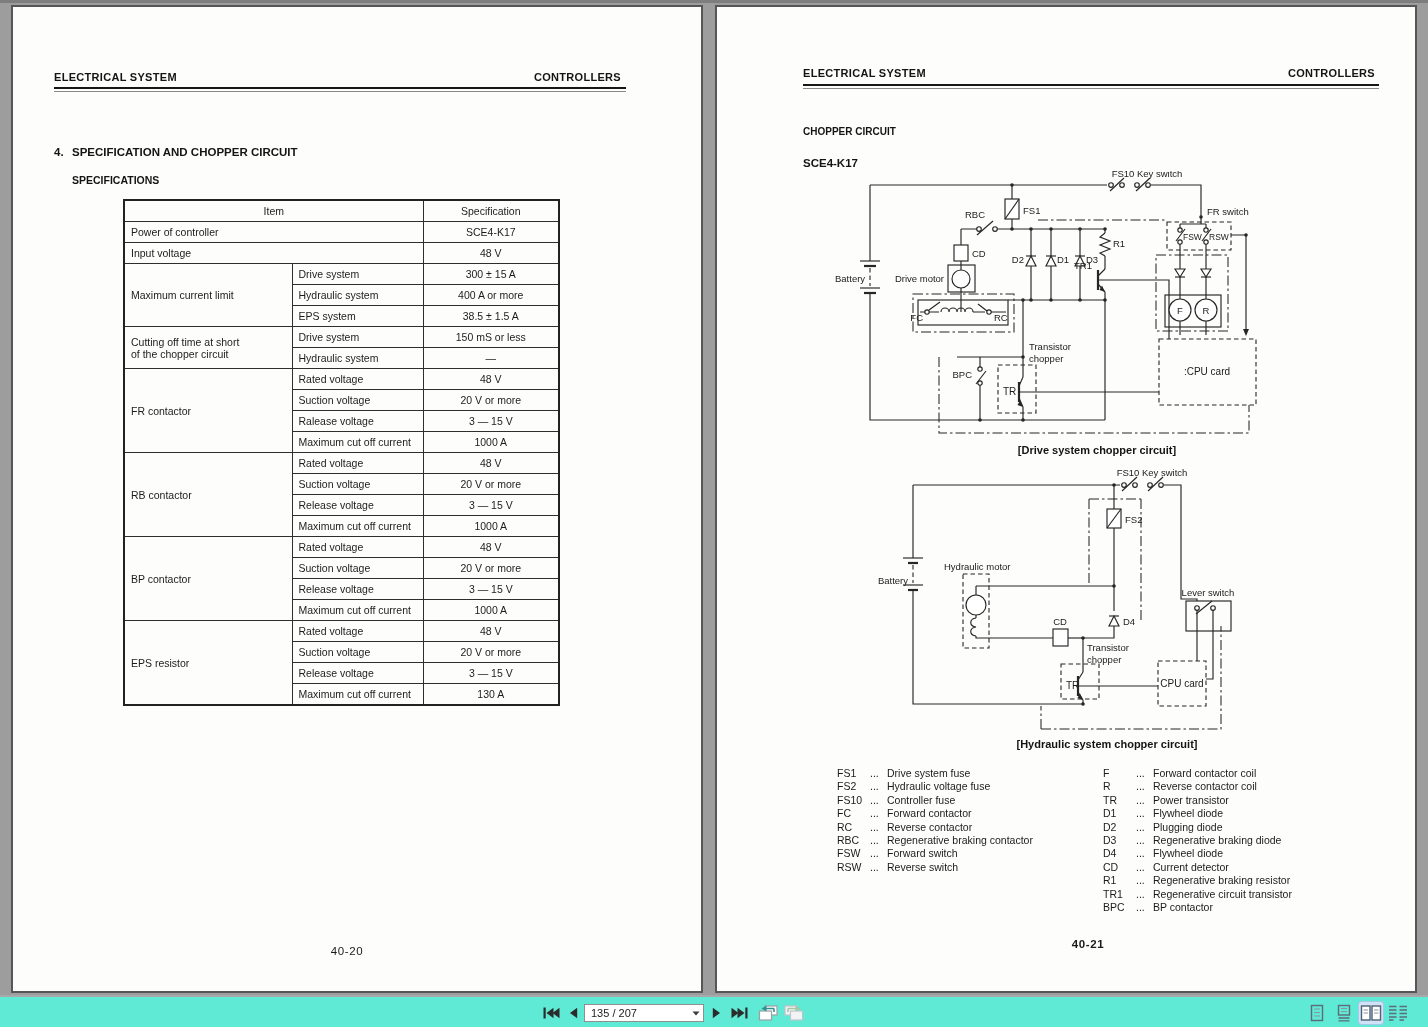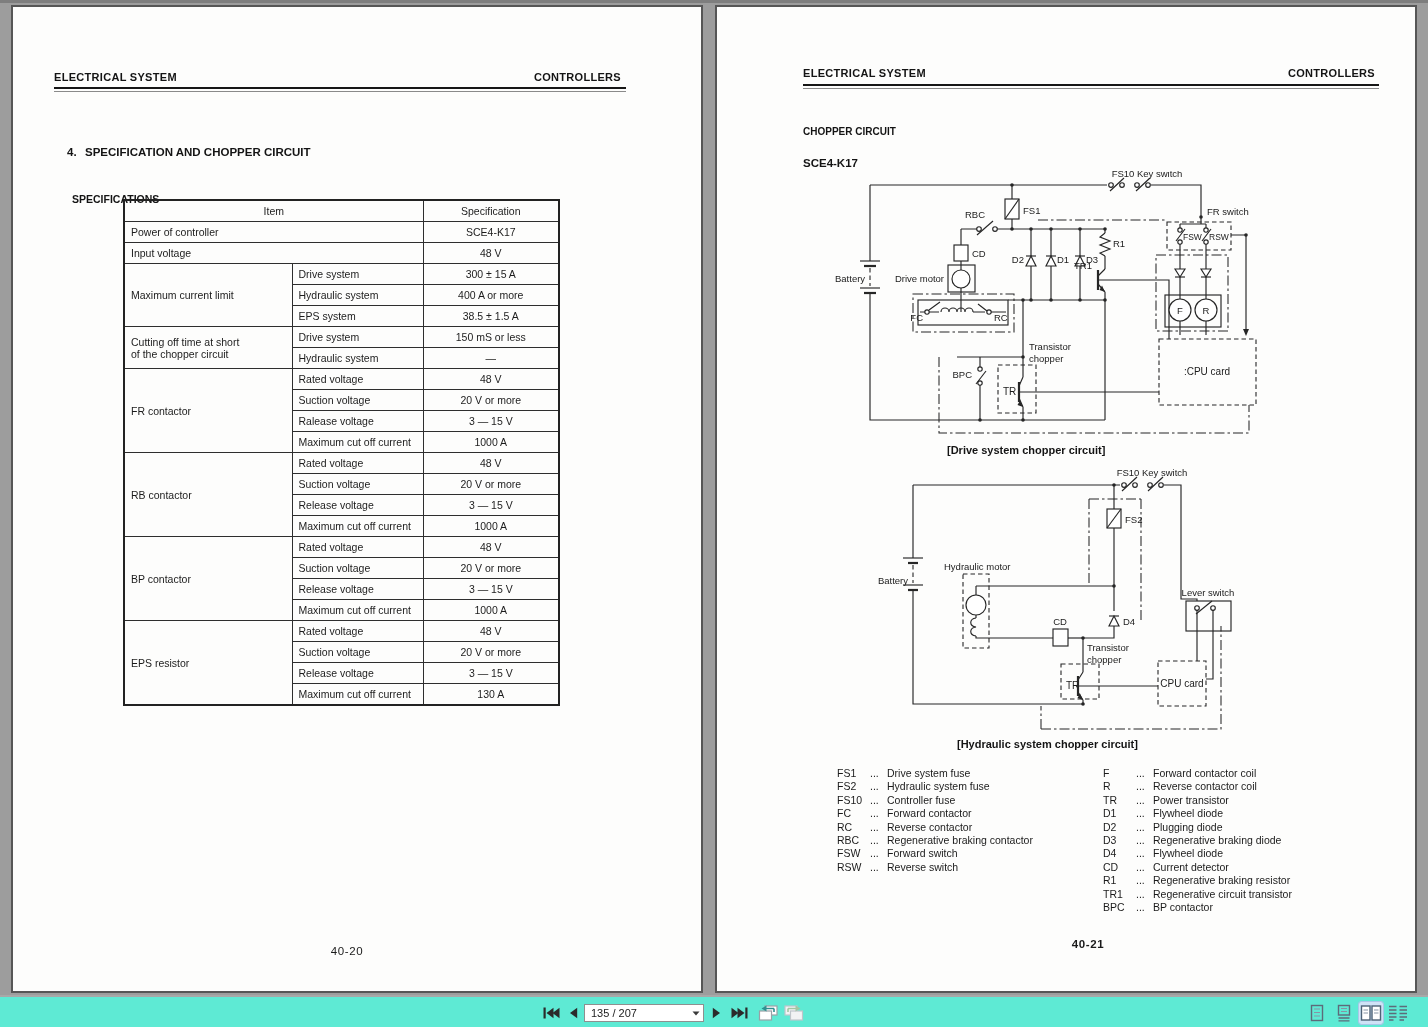--- a/index.html
+++ b/index.html
@@ -14,23 +14,23 @@
   #page-left{left:11px;top:5px;width:692px;height:988px;}
   #page-right{left:715px;top:5px;width:702px;height:988px;}
 
   .hdr-left,.hdr-right{position:absolute;font-weight:bold;font-size:11px;letter-spacing:.3px;color:#141414;}
   .rule{position:absolute;height:2px;border-top:2px solid #161616;border-bottom:1px solid #8a8a8a;}
 
   
   #page-left .hdr-left{left:41px;top:64px;}
   #page-left .hdr-right{right:80px;top:64px;}
   #page-left .rule{left:41px;top:80px;width:572px;}
-  .sec-title{position:absolute;left:54px;top:139px;font-weight:bold;font-size:11.5px;color:#141414;}
+  .sec-title{position:absolute;left:41px;top:139px;font-weight:bold;font-size:11.5px;color:#141414;}
   .sec-title .num{display:inline-block;width:18px;}
-  .sub-title{position:absolute;left:59px;top:167px;font-weight:bold;font-size:10.5px;color:#141414;margin-top:19px;}
+  .sub-title{position:absolute;left:59px;top:167px;font-weight:bold;font-size:10.5px;color:#141414;}
 
   .spec-table{position:absolute;left:110px;top:192px;border-collapse:collapse;border:2px solid #222;table-layout:fixed;width:435px;}
   .spec-table th,.spec-table td{border:1px solid #2e2e2e;height:20px;font-size:10.5px;font-weight:400;color:#1c1c1c;padding:0 6px;overflow:hidden;}
   .spec-table th{text-align:center;padding:0;}
   .spec-table td.v{text-align:center;padding:0 2px;}
   .spec-table td.pre{white-space:pre-line;line-height:12px;}
 
   .folio{position:absolute;font-size:11.5px;letter-spacing:.6px;color:#1a1a1a;text-align:center;width:80px;}
   #page-left .folio{left:294px;top:938px;}
   #page-right .folio{left:331px;top:931px;font-weight:bold;}
@@ -48,21 +48,21 @@
   svg.circ text{font-family:"Liberation Sans",sans-serif;font-size:9.5px;fill:#1b1b1b;}
   svg.circ .sm{font-size:8.5px;}
   svg.circ .w{stroke:#262626;stroke-width:1.15;fill:none;}
   svg.circ .dash{stroke:#262626;stroke-width:1.1;fill:none;stroke-dasharray:4.5,3;}
   svg.circ .chain{stroke:#262626;stroke-width:1.05;fill:none;stroke-dasharray:10,3,2.5,3;}
   svg.circ .comp{fill:#ffffff;stroke:#262626;stroke-width:1.15;}
   svg.circ .dot{fill:#262626;stroke:none;}
   svg.circ .thick{stroke:#262626;stroke-width:2.2;fill:none;}
   svg.circ .blk{fill:#262626;stroke:none;}
 
-  .diag-caption{position:absolute;font-weight:bold;font-size:11px;color:#141414;width:300px;}
+  .diag-caption{position:absolute;font-weight:bold;font-size:11px;color:#141414;text-align:center;width:300px;}
   #cap1{left:230px;top:437px;}
   #cap2{left:240px;top:731px;}
 
   .legend{position:absolute;font-size:10.5px;color:#1b1b1b;top:760px;}
   #legend-left{left:120px;}
   #legend-right{left:386px;}
   .lrow{display:flex;height:13.4px;line-height:13.5px;}
   .lcode{width:33px;}
   .ldots{width:17px;}
 
@@ -432,21 +432,21 @@
 
       <div class="lrow">
         <span class="lcode">FS1</span>
         <span class="ldots">...</span>
         <span class="ldesc">Drive system fuse</span>
       </div>
 
       <div class="lrow">
         <span class="lcode">FS2</span>
         <span class="ldots">...</span>
-        <span class="ldesc">Hydraulic system fuse</span>
+        <span class="ldesc">Hydraulic voltage fuse</span>
       </div>
 
       <div class="lrow">
         <span class="lcode">FS10</span>
         <span class="ldots">...</span>
         <span class="ldesc">Controller fuse</span>
       </div>
 
       <div class="lrow">
         <span class="lcode">FC</span>

